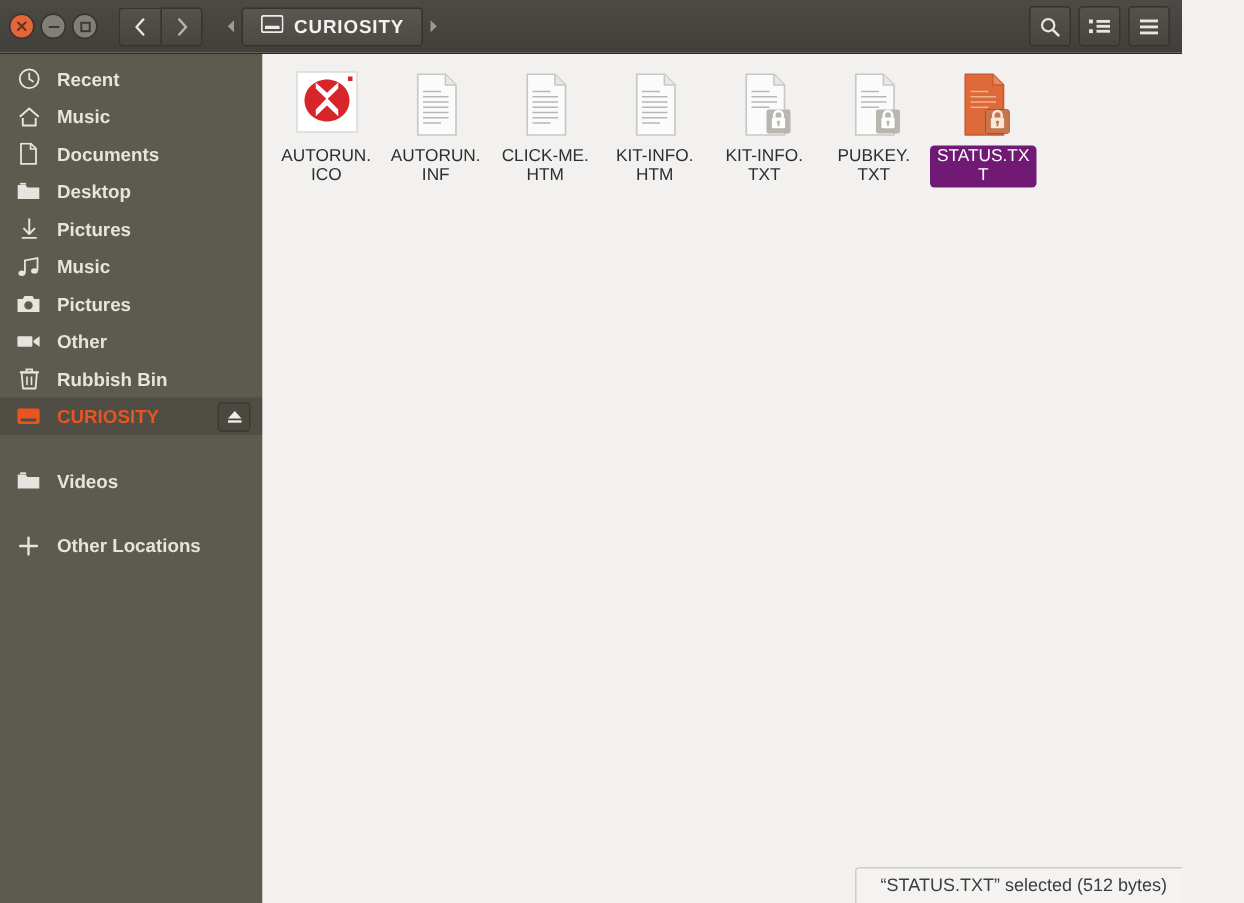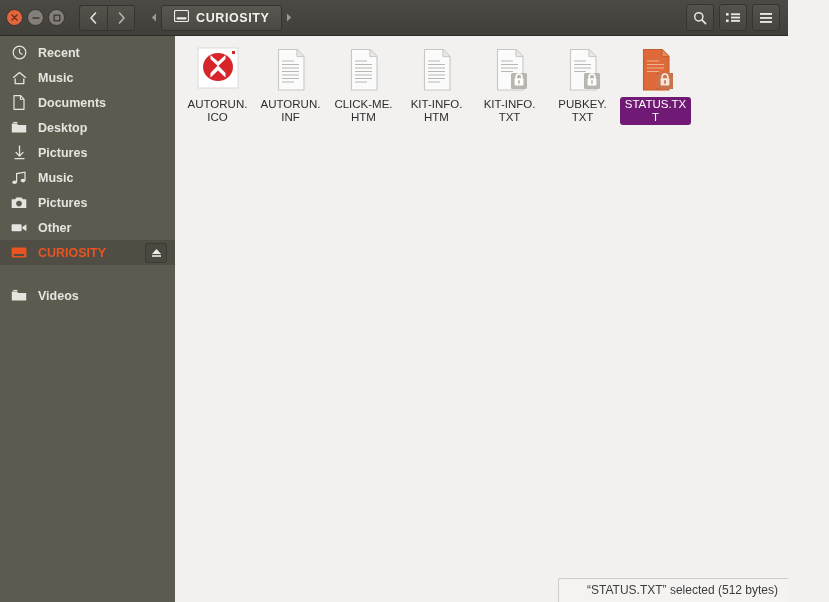--- a/index.html
+++ b/index.html
@@ -211,21 +211,21 @@
 
   
   .statusbar {
     position: absolute;
     right: 0;
     bottom: 0;
     background: #f4f3f2;
     border-top: 1px solid #cfcdc9;
     border-left: 1px solid #cfcdc9;
     border-top-left-radius: 3px;
-    padding: 4px 10px 5px 28px;
+    padding: 4px 10px 5px 16px;
     font-size: 12px;
     color: #3d3d3d;
     white-space: nowrap;
   }
 </style>
 </head>
 <body>
 
 <div id="app">
 
@@ -391,20 +391,31 @@
       <div class="side-row">
         <span class="ico">
           <svg width="16" height="11" viewBox="0 0 16 11">
               <rect x="0.6" y="2.2" width="10" height="7" rx="0.8" fill="currentColor"></rect>
               <path d="M11.4 5 L15.4 2.2 V9.2 L11.4 6.4 Z" fill="currentColor"></path>
             </svg>
         </span>
         <span class="lbl">Other</span>
       </div>
 
+      <div class="side-row">
+        <span class="ico">
+          <svg width="13" height="15" viewBox="0 0 13 15">
+              <path d="M1.4 3.4 H11.6 L10.7 14 H2.3 Z" fill="none" stroke="currentColor" stroke-width="1.2" stroke-linejoin="round"></path>
+              <path d="M0.6 3.2 H12.4" stroke="currentColor" stroke-width="1.3" stroke-linecap="round"></path>
+              <path d="M4.6 3 V1.2 H8.4 V3" fill="none" stroke="currentColor" stroke-width="1.2"></path>
+              <path d="M5 6 V11.6 M8 6 V11.6" stroke="currentColor" stroke-width="1.1"></path>
+            </svg>
+        </span>
+        <span class="lbl">Rubbish Bin</span>
+      </div>
 
       <div class="side-row active">
         <span class="ico">
           <svg width="16" height="13" viewBox="0 0 16 13">
               <rect x="0.6" y="1.4" width="14.8" height="10.2" rx="1.4" fill="currentColor"></rect>
               <rect x="2.8" y="8" width="10.4" height="2" rx="0.6" fill="#4f4d44"></rect>
             </svg>
         </span>
         <span class="lbl">CURIOSITY</span>
         <span class="eject-btn">
@@ -424,20 +435,28 @@
               <rect x="2.4" y="0.9" width="4" height="1.2" fill="currentColor"></rect>
             </svg>
         </span>
         <span class="lbl">Videos</span>
       </div>
 
 
 
       <div class="side-gap"></div>
 
+      <div class="side-row">
+        <span class="ico">
+          <svg width="14" height="14" viewBox="0 0 14 14">
+              <path d="M7 1.4 V12.6 M1.4 7 H12.6" stroke="currentColor" stroke-width="1.6" stroke-linecap="round"></path>
+            </svg>
+        </span>
+        <span class="lbl">Other Locations</span>
+      </div>
 
     </div>
 
     <div class="content">
 
       <div class="icon-grid">
 
         <div class="file-item">
           <div class="file-thumb">
             <svg width="46" height="46" viewBox="0 0 46 46">

